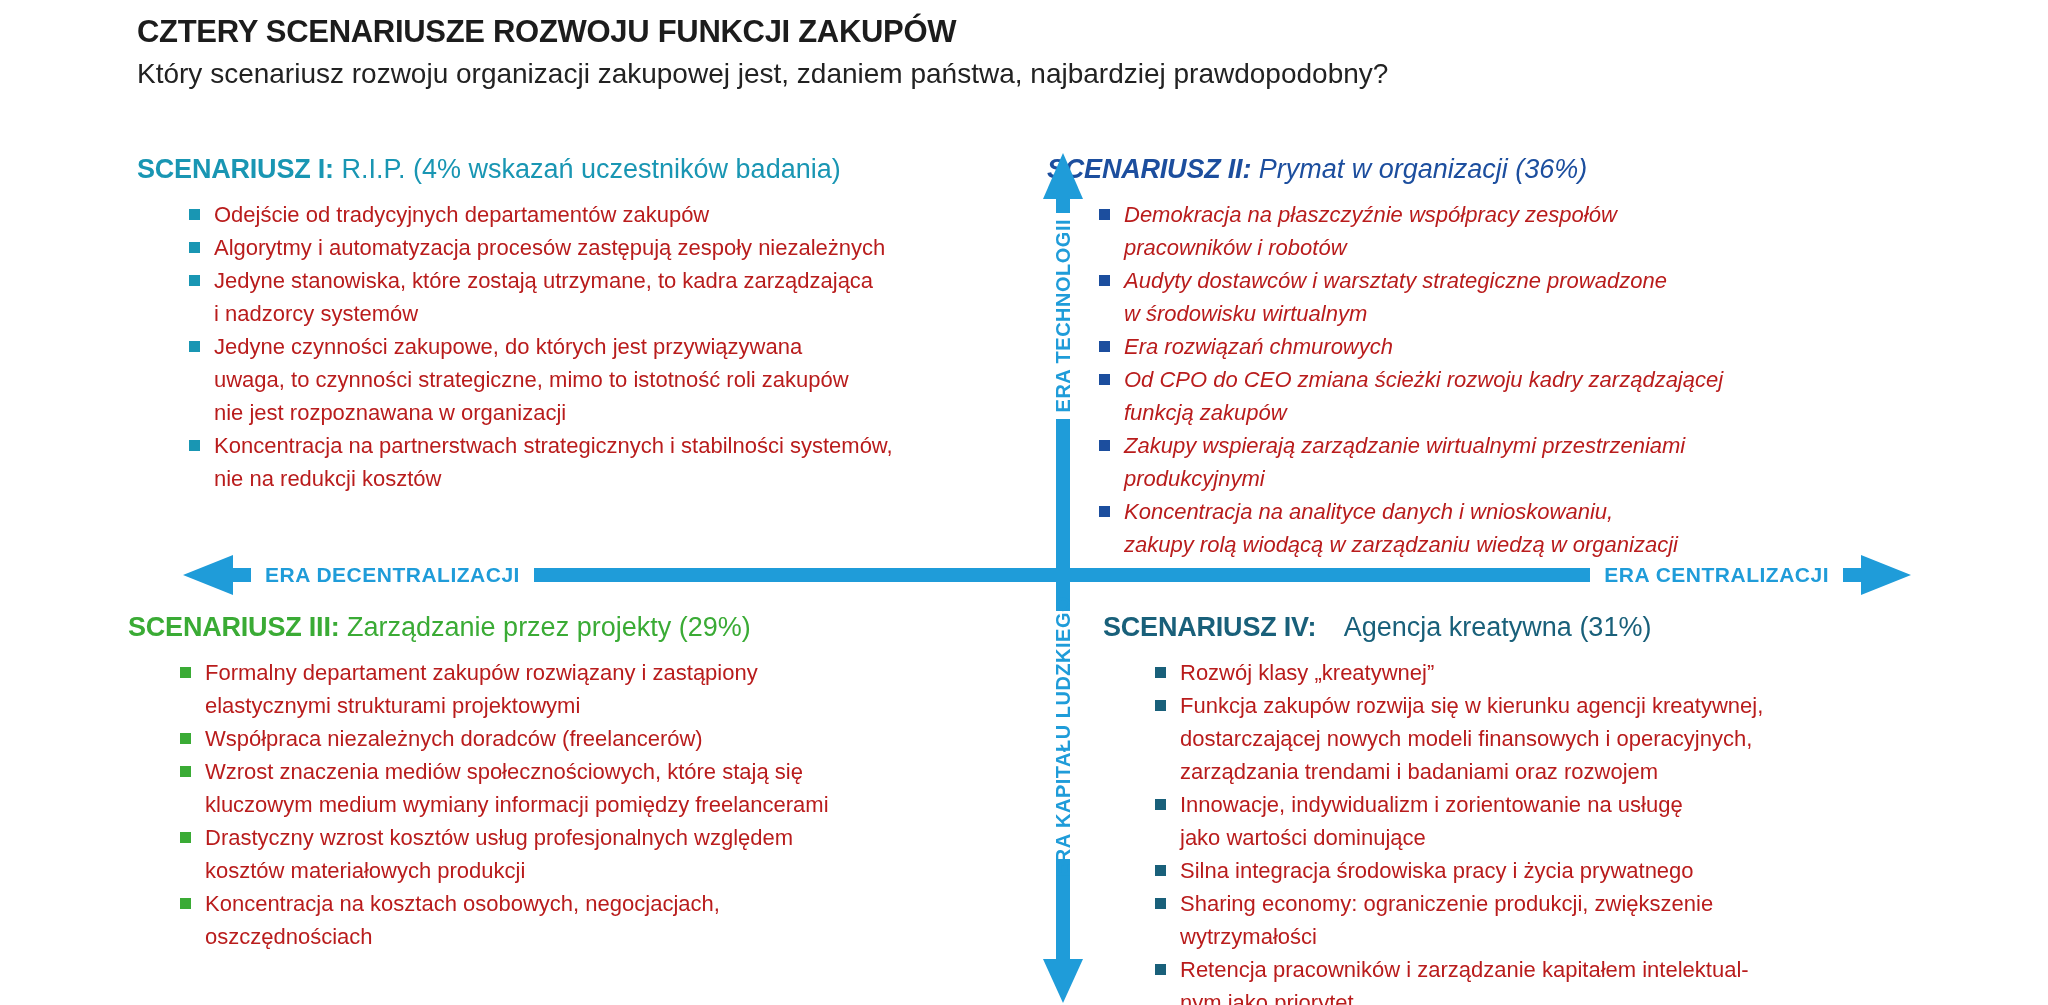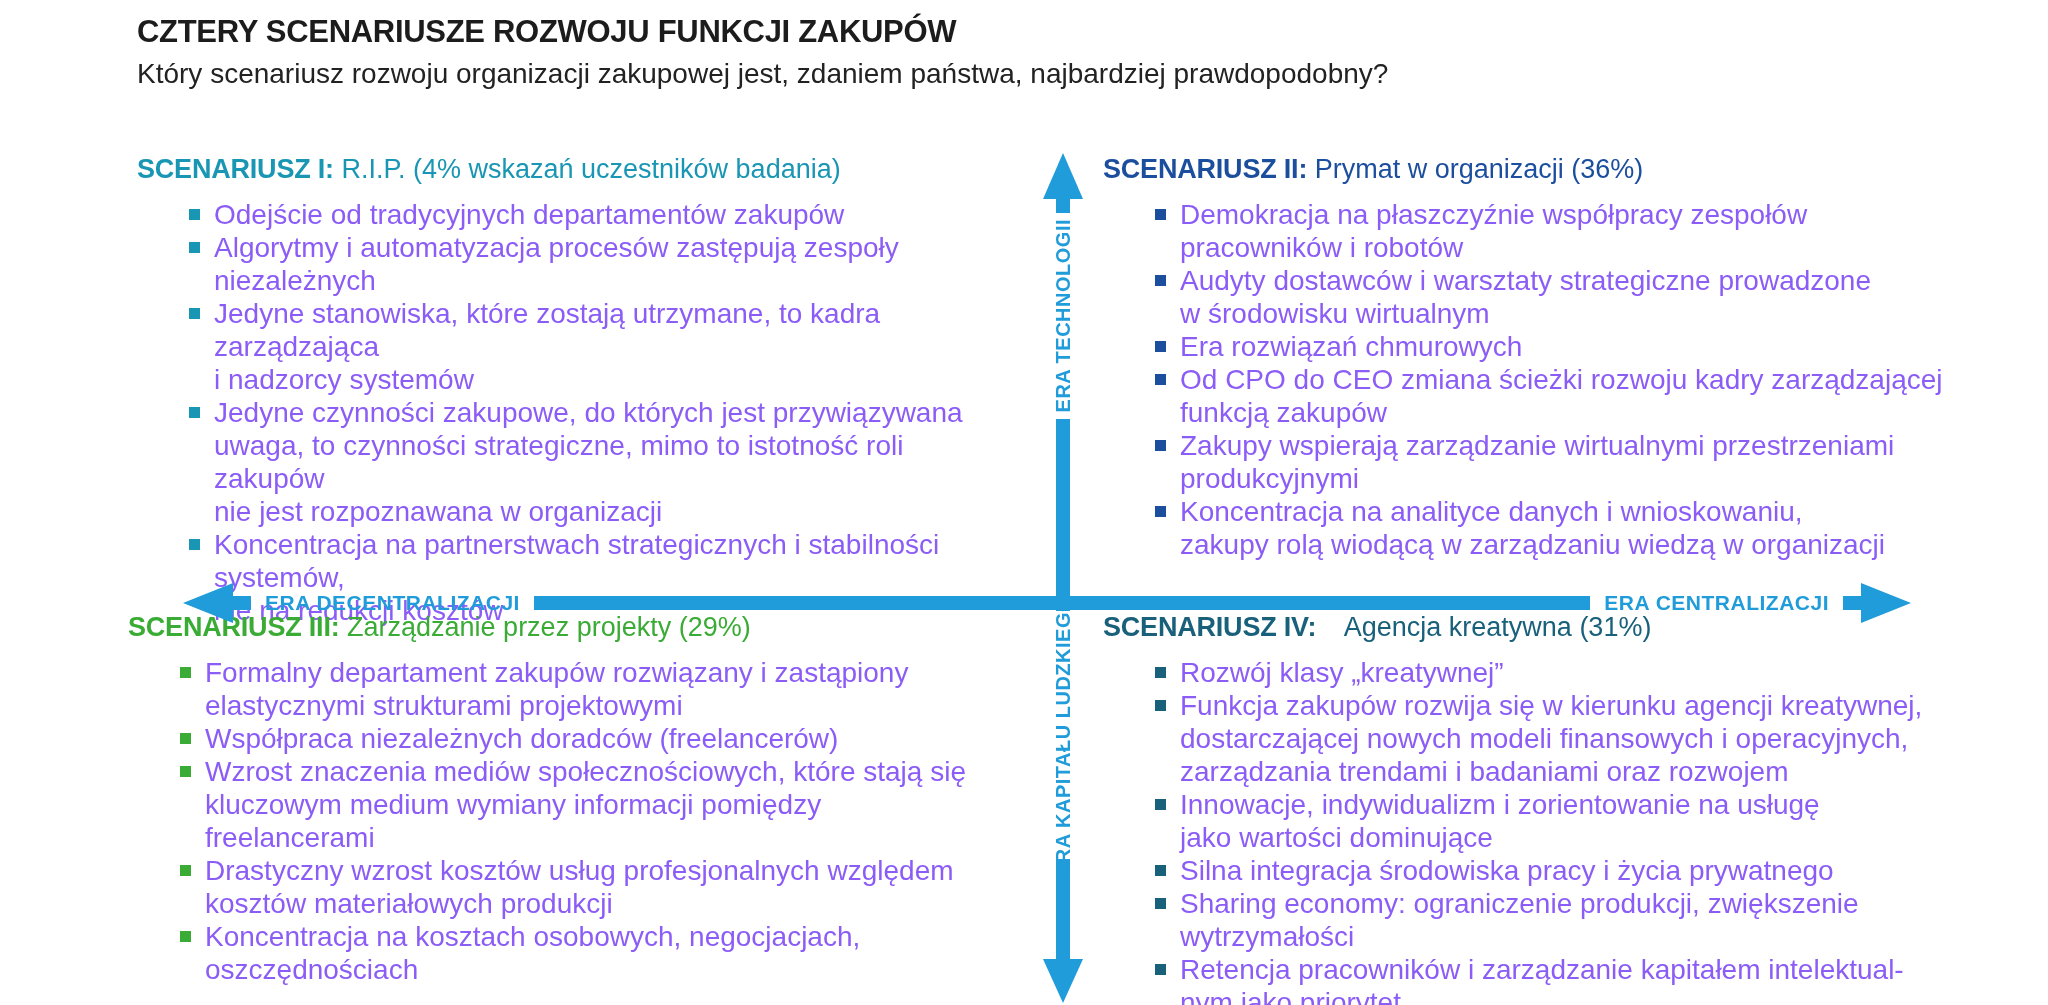--- a/index.html
+++ b/index.html
@@ -27,52 +27,51 @@
     position: absolute;
     left: 137px; top: 58px;
     font-size: 28px;
     font-weight: 400;
     color: #222222;
   }
 
   
   .quad { position: absolute; }
   .quad-tl { left: 137px;  top: 152px; width: 860px; }
-  .quad-tr { left: 1103px; top: 152px; width: 935px; }
+  .quad-tr { left: 1047px; top: 152px; width: 935px; font-style: italic; }
   .quad-bl { left: 128px;  top: 610px; width: 860px; }
   .quad-br { left: 1103px; top: 610px; width: 945px; }
 
   .sc-header { font-size: 27px; line-height: 34px; margin-bottom: 12px; }
   .sc-label  { font-weight: 800; letter-spacing: -0.2px; }
   .sc-name   { font-weight: 500; }
 
   ul.bullets { list-style: none; margin-left: 52px; }
   ul.bullets li {
     position: relative;
     padding-left: 25px;
-    font-size: 28px;
+    font-size: 22px;
     line-height: 33px;
-    color: #8b5cf6;
+    color: #b91c1c;
     white-space: pre-line;
   }
   ul.bullets .marker {
     position: absolute;
     left: 0; top: 11px;
     width: 11px; height: 11px;
     display: inline-block;
   }
 
   
   .h-axis {
     position: absolute;
     left: 183px; top: 555px;
     width: 1728px; height: 40px;
     display: flex;
     align-items: center;
-    margin-top: 28px;
   }
   .axis-label {
     font-size: 21px;
     font-weight: 700;
     letter-spacing: 0.5px;
     white-space: nowrap;
     padding: 0 14px;
   }
   .h-bar { height: 14px; background: #1F9CD9; flex: 1 1 auto; }
   .h-stub { height: 14px; width: 18px; background: #1F9CD9; flex: 0 0 auto; }

